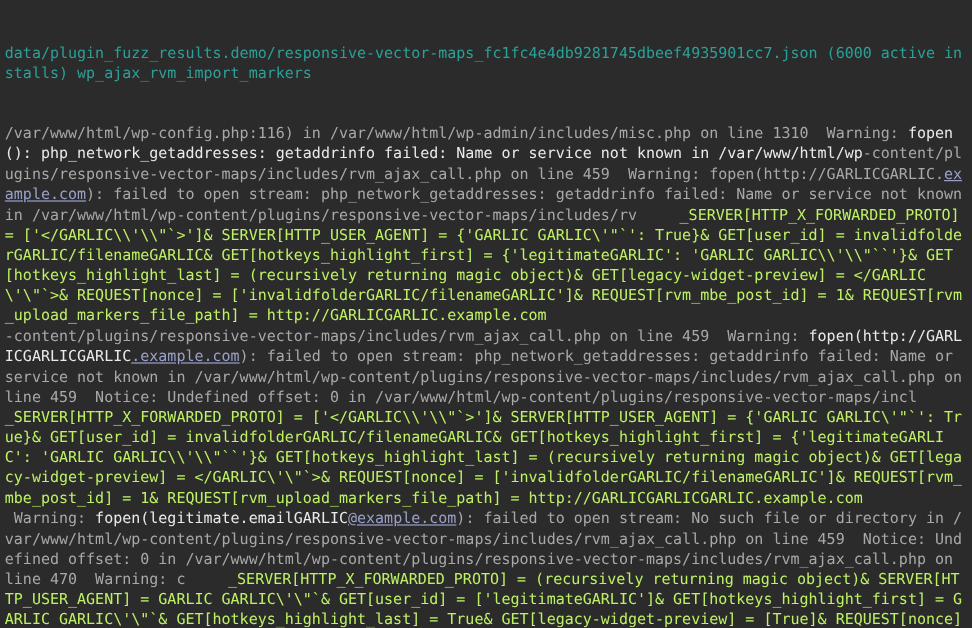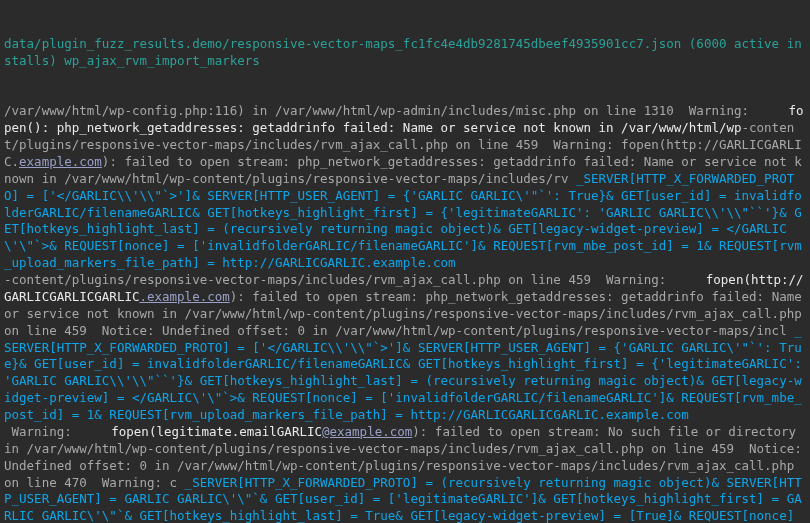--- a/index.html
+++ b/index.html
@@ -15,22 +15,22 @@
     overflow: hidden;
   }
   .term {
     padding: 2px 4px;
     white-space: pre-wrap;
     word-break: break-all;
   }
   .seg { display: inline; }
   .c-default { color: #a8a8a8; }
   .c-cyan    { color: #2aa198; }
-  .c-yellow  { color: #0ea5e9; }
-  .c-white   { color: #eaeaea; margin-left: 32px; }
+  .c-yellow  { color: #bef264; margin-left: 28px; }
+  .c-white   { color: #eaeaea; }
   .c-link    { color: #9aa0c8; text-decoration: underline; }
   .b-cyan    { font-weight: normal; color: #2aa198; }
 </style>
 </head>
 <body>
 
 <div class="term">
   <div><span class="b-cyan">data/plugin_fuzz_results.demo/responsive-vector-maps_fc1fc4e4db9281745dbeef4935901cc7.json</span><span class="c-cyan"> (6000 active installs) </span><span class="b-cyan">wp_ajax_rvm_import_markers</span></div>
   <div id="body"><span class="seg c-default">/var/www/html/wp-config.php:116) in /var/www/html/wp-admin/includes/misc.php on line 1310  Warning: </span><span class="seg c-white">fopen(): php_network_getaddresses: getaddrinfo failed: Name or service not known in /var/www/html/wp</span><span class="seg c-default">-content/plugins/responsive-vector-maps/includes/rvm_ajax_call.php on line 459  Warning: fopen(http://GARLICGARLIC.</span><span class="seg c-link">example.com</span><span class="seg c-default">): failed to open stream: php_network_getaddresses: getaddrinfo failed: Name or service not known in /var/www/html/wp-content/plugins/responsive-vector-maps/includes/rv</span><span class="seg c-yellow"> _SERVER[HTTP_X_FORWARDED_PROTO] = ['&lt;/GARLIC\\'\\"`&gt;']&amp; SERVER[HTTP_USER_AGENT] = {'GARLIC GARLIC\'"`': True}&amp; GET[user_id] = invalidfolderGARLIC/filenameGARLIC&amp; GET[hotkeys_highlight_first] = {'legitimateGARLIC': 'GARLIC GARLIC\\'\\"``'}&amp; GET[hotkeys_highlight_last] = (recursively returning magic object)&amp; GET[legacy-widget-preview] = &lt;/GARLIC\'\"`&gt;&amp; REQUEST[nonce] = ['invalidfolderGARLIC/filenameGARLIC']&amp; REQUEST[rvm_mbe_post_id] = 1&amp; REQUEST[rvm_upload_markers_file_path] = http://GARLICGARLIC.example.com</span><span class="seg c-default">
 -content/plugins/responsive-vector-maps/includes/rvm_ajax_call.php on line 459  Warning: </span><span class="seg c-white">fopen(http://GARLICGARLICGARLIC</span><span class="seg c-link">.example.com</span><span class="seg c-default">): failed to open stream: php_network_getaddresses: getaddrinfo failed: Name or service not known in /var/www/html/wp-content/plugins/responsive-vector-maps/includes/rvm_ajax_call.php on line 459  Notice: Undefined offset: 0 in /var/www/html/wp-content/plugins/responsive-vector-maps/incl</span><span class="seg c-yellow"> _SERVER[HTTP_X_FORWARDED_PROTO] = ['&lt;/GARLIC\\'\\"`&gt;']&amp; SERVER[HTTP_USER_AGENT] = {'GARLIC GARLIC\'"`': True}&amp; GET[user_id] = invalidfolderGARLIC/filenameGARLIC&amp; GET[hotkeys_highlight_first] = {'legitimateGARLIC': 'GARLIC GARLIC\\'\\"``'}&amp; GET[hotkeys_highlight_last] = (recursively returning magic object)&amp; GET[legacy-widget-preview] = &lt;/GARLIC\'\"`&gt;&amp; REQUEST[nonce] = ['invalidfolderGARLIC/filenameGARLIC']&amp; REQUEST[rvm_mbe_post_id] = 1&amp; REQUEST[rvm_upload_markers_file_path] = http://GARLICGARLICGARLIC.example.com</span><span class="seg c-default">

